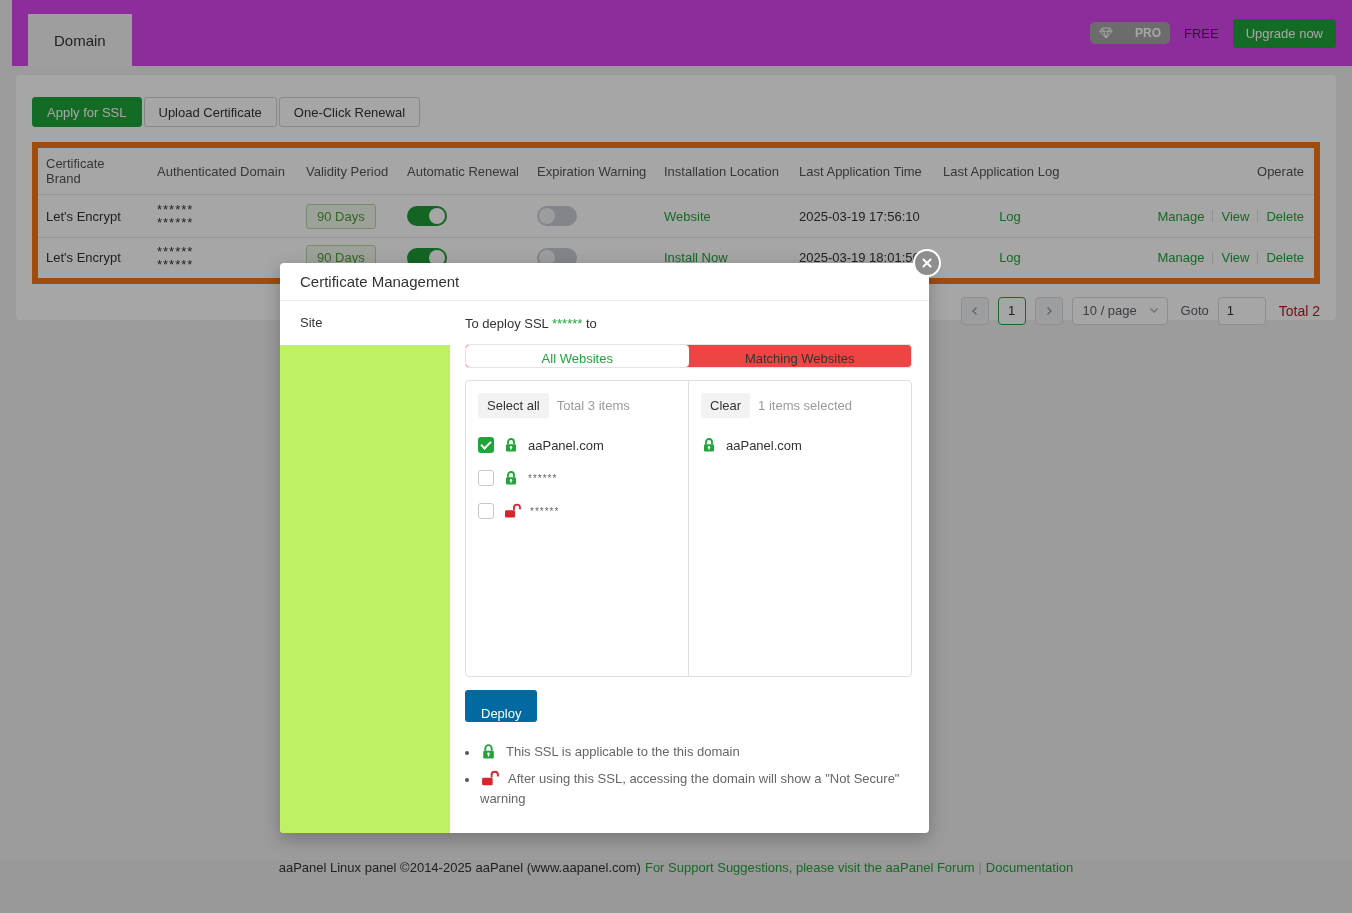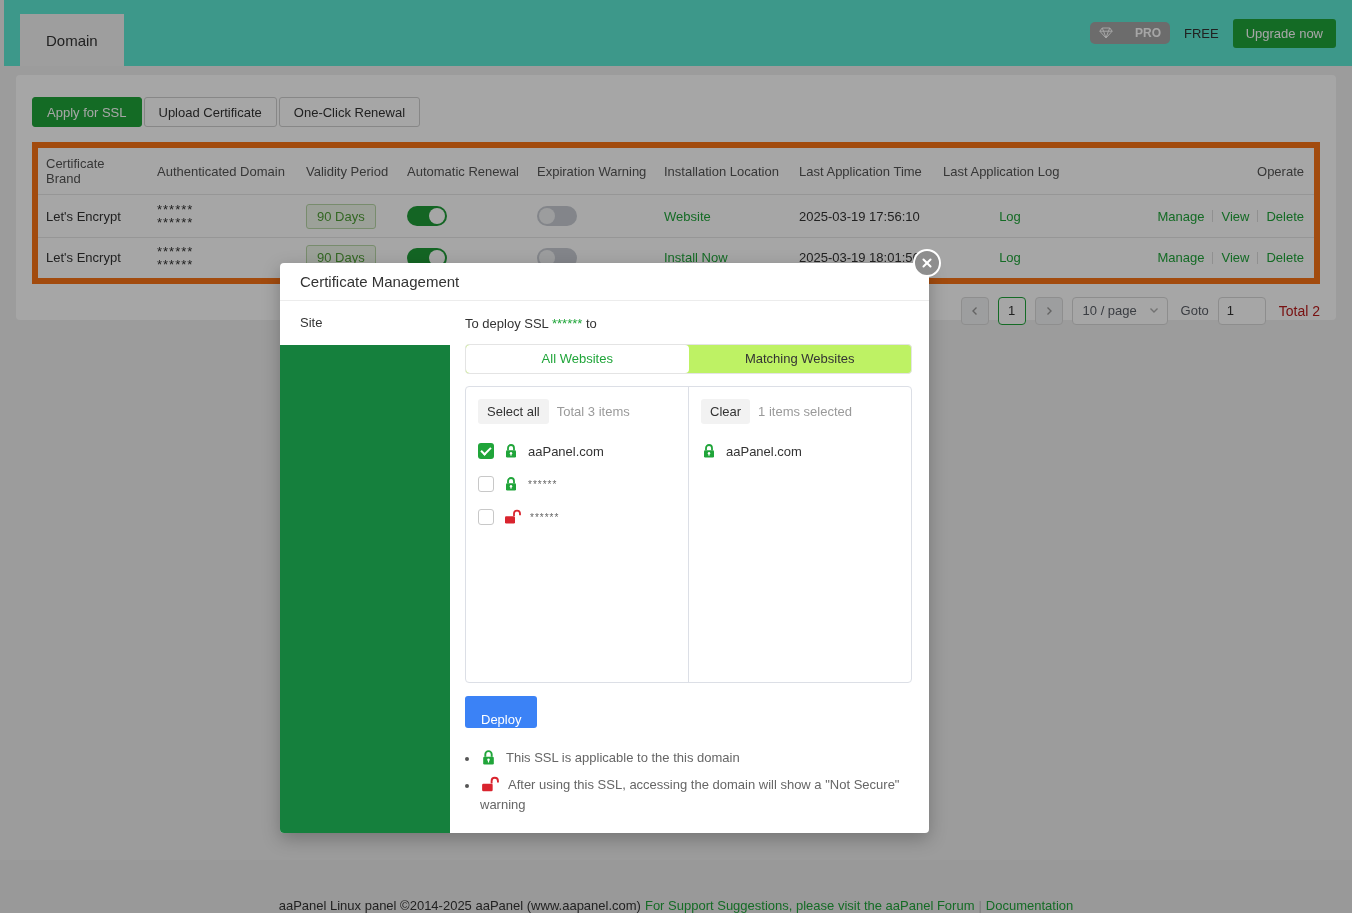--- a/index.html
+++ b/index.html
@@ -1,20 +1,20 @@
 <!DOCTYPE html>
 <html><head>
 <meta charset="utf-8">
 <style>
   * { margin:0; padding:0; box-sizing:border-box; }
   html,body { width:1352px; height:913px; overflow:hidden; }
   body { font-family:"Liberation Sans", sans-serif; font-size:13px; color:#333; background:#f0f0f0; position:relative; }
 
   
-  .tabstrip { position:absolute; top:0; left:4px; right:0; height:66px; background:#5eead4; }
+  .tabstrip { position:absolute; top:0; left:12px; right:0; height:66px; background:#d946ef; }
   .tabs { position:absolute; left:16px; top:14px; display:flex; height:52px; }
   .tab { padding:0 26px; display:flex; align-items:center; font-size:15px; color:#333; position:relative; cursor:pointer; background:#f3f3f3; }
   .tab.active { background:#e7ece7; color:#20a53a; }
   .tab.active::after { content:""; position:absolute; bottom:0; left:50%; transform:translateX(-50%); width:40px; height:3px; background:#20a53a; }
   .topbar-right { position:absolute; right:16px; top:0; height:66px; display:flex; align-items:center; gap:14px; }
   .pro-badge { display:inline-flex; align-items:center; gap:22px; background:#a6a6a6; color:#fff; border-radius:5px; padding:4px 9px; font-size:12px; font-weight:bold; }
   .plan-label { font-size:13px; color:#333; }
   .btn-upgrade { background:#20a53a; color:#fff; border:none; border-radius:3px; padding:7px 13px; font-size:13px; cursor:pointer; font-family:inherit; }
 
   
@@ -44,62 +44,62 @@
   
   .pagination { display:flex; justify-content:flex-end; align-items:center; gap:9px; margin-top:13px; }
   .pg-btn { width:28px; height:28px; border-radius:4px; background:#f2f3f5; border:1px solid #dadada; display:flex; align-items:center; justify-content:center; cursor:pointer; }
   .pg-cur { width:28px; height:28px; border-radius:4px; background:#fff; border:1px solid #20a53a; display:flex; align-items:center; justify-content:center; color:#333; cursor:pointer; }
   .pg-select { height:28px; min-width:96px; border:1px solid #d9d9d9; border-radius:4px; background:#fff; display:flex; align-items:center; justify-content:space-between; padding:0 8px 0 10px; color:#5a5e66; cursor:pointer; gap:6px; }
   .goto-label { color:#5a5e66; margin-left:4px; }
   .goto-input { width:48px; height:28px; border:1px solid #d9d9d9; border-radius:4px; background:#fff; padding:0 8px; font-size:13px; font-family:inherit; color:#333; }
   .total-label { font-size:14px; color:#b91c1c; margin-left:4px; }
 
   
-  .footer { position:absolute; bottom:0; left:0; right:0; height:53px; background:#ececec; display:flex; align-items:flex-end; justify-content:center; gap:4px; font-size:13px; }
+  .footer { position:absolute; bottom:0; left:0; right:0; height:53px; background:#ececec; display:flex; align-items:flex-start; justify-content:center; gap:4px; font-size:13px; }
   .footer .pipe { color:#c0c0c0; }
 
   
   .overlay { position:absolute; inset:0; background:rgba(0,0,0,0.35); z-index:10; }
   .modal { position:absolute; left:280px; top:263px; width:649px; height:570px; background:#fff; border-radius:4px; z-index:20; box-shadow:0 6px 18px rgba(0,0,0,0.25); }
   .modal-close { position:absolute; top:-14px; right:-12px; width:28px; height:28px; border-radius:50%; background:#8e8e8e; border:2px solid #fff; cursor:pointer; z-index:21; }
   .modal-close::before, .modal-close::after { content:""; position:absolute; left:50%; top:50%; width:12px; height:2px; background:#fff; border-radius:1px; }
   .modal-close::before { transform:translate(-50%,-50%) rotate(45deg); }
   .modal-close::after { transform:translate(-50%,-50%) rotate(-45deg); }
   .modal-header { height:38px; line-height:37px; padding:0 20px; font-size:15px; color:#333; border-bottom:1px solid #ececec; border-radius:4px 4px 0 0; }
   .modal-body { display:flex; height:532px; }
-  .modal-sidebar { width:170px; background:#15803d; border-radius:0 0 0 4px; }
+  .modal-sidebar { width:170px; background:#bef264; border-radius:0 0 0 4px; }
   .side-item { height:44px; line-height:44px; padding-left:20px; font-size:13px; color:#333; cursor:pointer; }
   .side-item.active { background:#fff; }
   .modal-content { flex:1; padding:15px 17px 0 15px; }
 
   .deploy-line { font-size:13px; color:#333; margin-bottom:13px; }
   .deploy-line .cert-stars { color:#20a53a; }
 
-  .seg { display:flex; height:30px; background:#bef264; border:1px solid #e4e4e4; border-radius:4px; overflow:hidden;margin-top:8px; }
+  .seg { display:flex; height:24px; background:#ef4444; border:1px solid #e4e4e4; border-radius:4px; overflow:hidden;margin-top:8px; }
   .seg-item { flex:1; text-align:center; line-height:28px; font-size:13px; color:#333; cursor:pointer; }
   .seg-item.active { background:#fff; color:#20a53a; border-radius:4px; }
 
   .transfer { margin-top:12px; height:297px; border:1px solid #dcdfe6; border-radius:4px; display:flex; }
   .t-col { flex:1; padding:12px; overflow:hidden; }
   .t-col.src { border-right:1px solid #dcdfe6; }
   .t-head { display:flex; align-items:center; gap:8px; margin-bottom:16px; }
   .chip { background:#f2f2f2; border-radius:3px; padding:5px 9px; font-size:13px; color:#333; cursor:pointer; }
   .t-count { color:#9a9a9a; font-size:13px; }
   .t-item { display:flex; align-items:center; gap:9px; margin-bottom:11px; min-height:22px; }
   .t-item .name { font-size:13px; color:#333; }
   .t-item .name.stars-name { font-size:10px; color:#666; letter-spacing:1px; }
 
   .cb { width:16px; height:16px; border-radius:3px; flex:0 0 16px; position:relative; cursor:pointer; }
   .cb.checked { background:#20a53a; }
   .cb.checked::after { content:""; position:absolute; left:5px; top:2px; width:4px; height:8px; border:solid #fff; border-width:0 2px 2px 0; transform:rotate(45deg); }
   .cb.unchecked { background:#fff; border:1px solid #c8c8c8; }
 
   .lock-svg { display:inline-block; vertical-align:middle; }
 
-  .btn-deploy { margin-top:13px; background:#3b82f6; border:none; color:#fff; height:30px; padding:16px 16px; border-radius:3px; font-size:13px; font-family:inherit; cursor:pointer; }
+  .btn-deploy { margin-top:13px; background:#0369a1; border:none; color:#fff; height:30px; padding:16px 16px; border-radius:3px; font-size:13px; font-family:inherit; cursor:pointer; }
 
   .notes { margin-top:20px; list-style:none; }
   .notes li { display:flex; gap:11px; margin-bottom:7px; color:#666; font-size:13px; line-height:20px; }
   .notes .dot { width:4px; height:4px; border-radius:50%; background:#555; margin-top:9px; flex:0 0 4px; }
   .notes .note-text svg { vertical-align:-4px; margin-right:9px; }
 </style>
 </head>
 <body>
 
 <div class="tabstrip">

